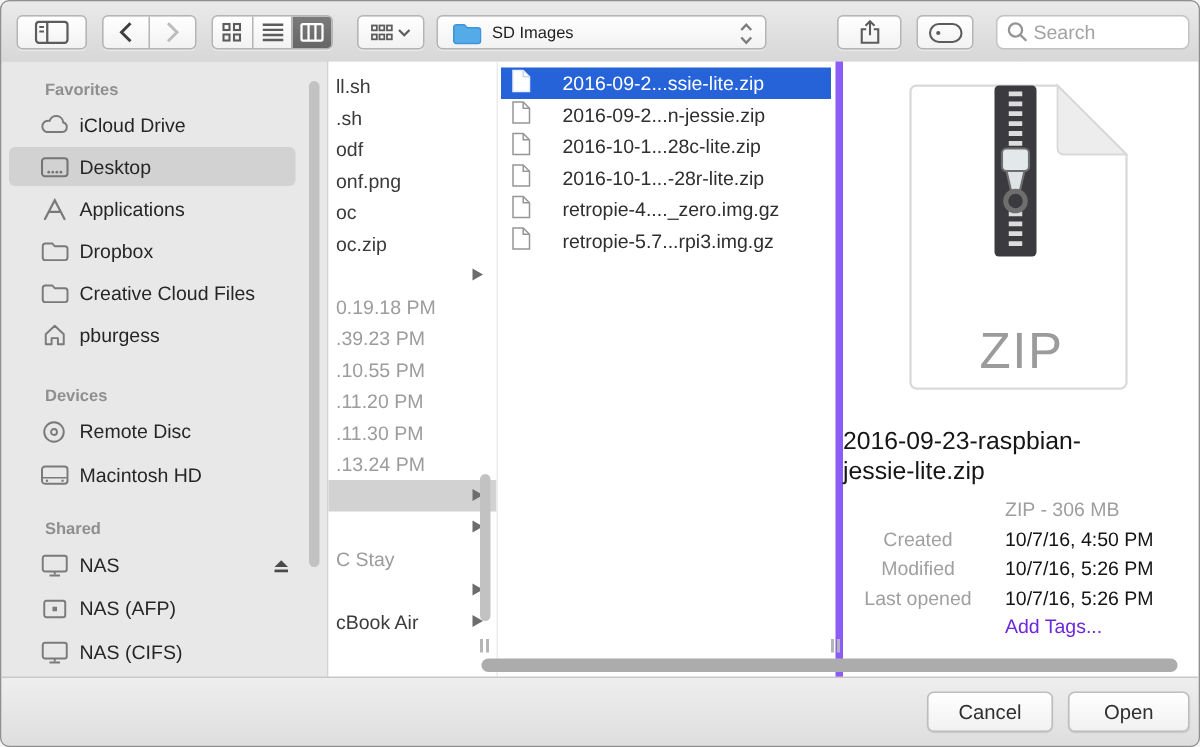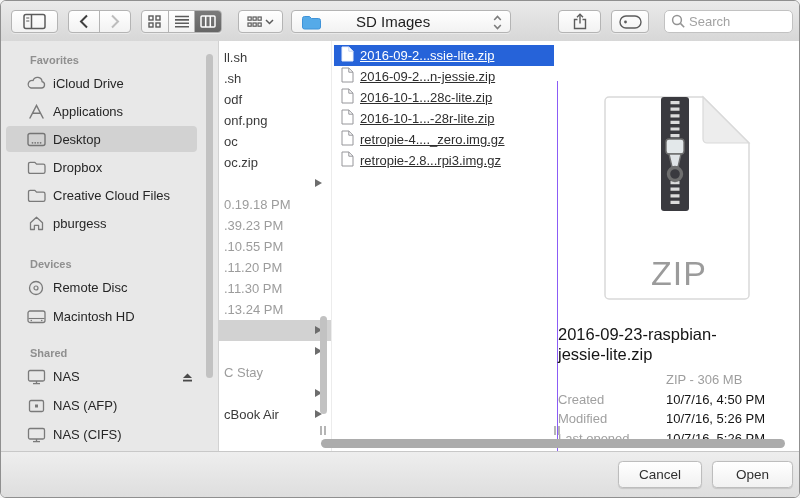--- a/index.html
+++ b/index.html
@@ -12,21 +12,21 @@
   .seg + .seg{border-left:1px solid #b4b4b4;}
   .seg.dark{background:linear-gradient(#7b7b7b,#666666);}
   .tb svg{display:block;}
   #btn-sidebar{left:10px;width:47px;}
   #grp-nav{left:67px;width:63px;padding:0;}
   #grp-view{left:140px;width:81px;padding:0;}
   #grp-view .seg:first-child{border-radius:3px 0 0 3px;}
   #grp-view .seg:last-child{border-radius:0 3px 3px 0;}
   #btn-action{left:237px;width:45px;gap:3px;}
   #popup-path{left:290px;width:220px;justify-content:flex-start;padding-left:9px;gap:7px;}
-  .popup-label{font-size:15px;color:#1e1e1e;margin-left:28px;}
+  .popup-label{font-size:11px;color:#1e1e1e;}
   .popup-chevrons{position:absolute;right:8px;top:4px;}
   #btn-share{left:557px;width:43px;}
   #btn-tag{left:610px;width:38px;}
   .searchwrap{position:absolute;top:9px;left:663px;width:129px;height:23px;}
   .search-input{width:100%;height:100%;box-sizing:border-box;border:1px solid #c2c2c2;border-radius:5px;background:#fff;padding:0 6px 0 24px;font-size:13px;color:#333;font-family:inherit;outline:none;}
   .search-input::placeholder{color:#a2a2a2;}
   .search-glass{position:absolute;left:7px;top:4px;pointer-events:none;}
 
   
   .sidebar{position:absolute;top:40px;bottom:45px;left:0;width:217px;background:#e8e8e8;border-right:1px solid #d2d2d2;overflow:hidden;}
@@ -45,30 +45,30 @@
   .browser{position:absolute;top:40px;left:218px;right:0;bottom:45px;background:#fff;}
   .col1{position:absolute;left:0;top:0;width:112px;bottom:0;}
   .c1row{position:relative;height:21px;display:flex;align-items:center;font-size:13px;color:#3a3a3a;padding-left:5px;box-sizing:border-box;}
   .c1row.dim{color:#9c9c9c;}
   .c1row.selected{background:#d2d2d2;}
   .chev{position:absolute;right:9px;top:6px;width:0;height:0;border-left:7px solid #6d6d6d;border-top:4.5px solid transparent;border-bottom:4.5px solid transparent;}
   .c1scroll{position:absolute;left:101px;top:275px;width:7px;height:98px;border-radius:3.5px;background:#c2c2c2;}
 
   .col2{position:absolute;left:112px;top:0;width:226px;bottom:0;border-left:1px solid #ececec;box-sizing:border-box;padding-top:4px;}
   .frow{height:21px;display:flex;align-items:center;padding:0 3px 0 7px;margin:0 3px 0 2px;font-size:13px;color:#2e2e2e;white-space:nowrap;overflow:hidden;}
-  .frow .fname{margin-left:6px;text-decoration:underline;}
+  .frow .fname{margin-left:21px;}
   .frow.selected{background:#2663d9;color:#fff;}
   .docic{flex:none;}
 
-  .preview{position:absolute;left:338px;top:0;right:0;bottom:0;border-left:1px solid #8b5cf6;box-sizing:border-box;margin-top:40px;}
+  .preview{position:absolute;left:338px;top:0;right:0;bottom:0;border-left:5px solid #8b5cf6;box-sizing:border-box;}
   .zipicon{position:absolute;top:8px;left:50%;transform:translateX(-50%);}
   .pv-name{position:absolute;top:243px;left:0;right:0;text-align:left;font-size:16.5px;color:#151515;line-height:20px;}
   .pv-meta{position:absolute;top:289px;left:0;right:0;}
   .mrow{display:flex;font-size:13px;line-height:19.5px;}
-  .mlabel{width:100px;text-align:left;color:#a0a0a0;flex:none;margin-right:8px;}
+  .mlabel{width:100px;text-align:center;color:#a0a0a0;flex:none;margin-right:8px;}
   .mvalue{color:#141414;}
   .mvalue.gray{color:#9e9e9e;}
   .addtags{color:#6d28d9;}
 
   .hscroll{position:absolute;left:102px;right:14px;bottom:4px;height:9px;border-radius:4.5px;background:#acacac;}
   .rhandle{position:absolute;bottom:17px;width:8px;height:9px;display:flex;gap:2.5px;justify-content:center;}
   .rhandle i{display:block;width:1.5px;height:9px;background:#b5b5b5;}
   .rh1{left:100px;} .rh2{left:334px;}
 
   
@@ -216,40 +216,40 @@
 
     <div class="sb-item">
       <span class="sb-ic">
           <svg width="19" height="14" viewBox="0 0 19 14">
             <path d="M4,12 h10.5 a3.2,3.2 0 0 0 .6,-6.3 a4.6,4.6 0 0 0 -9,-1.1 a3.4,3.4 0 0 0 -2.1,7.4 z" fill="none" stroke="#7a7a7a" stroke-width="1.3" stroke-linejoin="round"></path>
           </svg>
         </span>
       <span>iCloud Drive</span>
     </div>
 
-    <div class="sb-item">
-      <span class="sb-ic">
-          <svg width="17" height="15" viewBox="0 0 17 15">
-            <path d="M2,14 L8.5,1.5 L15,14 M4.9,9.3 H12.1" fill="none" stroke="#7a7a7a" stroke-width="1.5" stroke-linecap="round"></path>
-          </svg>
-        </span>
-      <span>Applications</span>
-    </div>
-
     <div class="sb-item selected">
       <span class="sb-ic">
           <svg width="19" height="15" viewBox="0 0 19 15">
             <rect x="1" y="1.5" width="17" height="12" rx="2" fill="none" stroke="#757575" stroke-width="1.4"></rect>
             <circle cx="5.5" cy="10.8" r=".9" fill="#757575"></circle>
             <circle cx="8.2" cy="10.8" r=".9" fill="#757575"></circle>
             <circle cx="10.9" cy="10.8" r=".9" fill="#757575"></circle>
             <circle cx="13.6" cy="10.8" r=".9" fill="#757575"></circle>
           </svg>
         </span>
       <span>Desktop</span>
+    </div>
+
+    <div class="sb-item">
+      <span class="sb-ic">
+          <svg width="17" height="15" viewBox="0 0 17 15">
+            <path d="M2,14 L8.5,1.5 L15,14 M4.9,9.3 H12.1" fill="none" stroke="#7a7a7a" stroke-width="1.5" stroke-linecap="round"></path>
+          </svg>
+        </span>
+      <span>Applications</span>
     </div>
 
     <div class="sb-item">
       <span class="sb-ic">
           <svg width="19" height="15" viewBox="0 0 19 15">
             <path d="M1.5,4 q0,-1.7 1.7,-1.7 h4.6 l1.8,1.9 h6.7 q1.7,0 1.7,1.7 v5.8 q0,1.7 -1.7,1.7 h-13.1 q-1.7,0 -1.7,-1.7 z" fill="none" stroke="#7a7a7a" stroke-width="1.3"></path>
           </svg>
         </span>
       <span>Dropbox</span>
     </div>
@@ -439,21 +439,21 @@
               <path d="M1,1 h6.8 l4.2,4.2 v9.8 h-11 z" fill="#ffffff" stroke="#96969a" stroke-width="1"></path>
               <path d="M7.8,1 v4.2 h4.2" fill="none" stroke="#96969a" stroke-width="1"></path>
             </svg></span>
         <span class="fname">retropie-4...._zero.img.gz</span>
       </div>
       <div class="frow">
         <span class="docic"><svg width="13" height="16" viewBox="0 0 13 16">
               <path d="M1,1 h6.8 l4.2,4.2 v9.8 h-11 z" fill="#ffffff" stroke="#96969a" stroke-width="1"></path>
               <path d="M7.8,1 v4.2 h4.2" fill="none" stroke="#96969a" stroke-width="1"></path>
             </svg></span>
-        <span class="fname">retropie-2.8...rpi3.img.gz</span>
+        <span class="fname">retropie-5.7...rpi3.img.gz</span>
       </div>
     </div>
 
     <div class="preview">
       <span class="zipicon">
         <svg width="168" height="218" viewBox="0 0 168 218">
           <path d="M14,8 h94 l46,46 v152 a4,4 0 0 1 -4,4 h-136 a4,4 0 0 1 -4,-4 v-194 a4,4 0 0 1 4,-4 z" fill="#ffffff" stroke="#d9d9d9" stroke-width="1.5"></path>
           <path d="M108,8 l46,46 h-42 a4,4 0 0 1 -4,-4 z" fill="#ededed" stroke="#d9d9d9" stroke-width="1.2"></path>
           <rect x="66" y="8" width="28" height="114" rx="3" fill="#3a3a3f"></rect>
           <line x1="80" y1="12" x2="80" y2="50" stroke="#dcdcdc" stroke-width="9" stroke-dasharray="3.2,3.4"></line>

